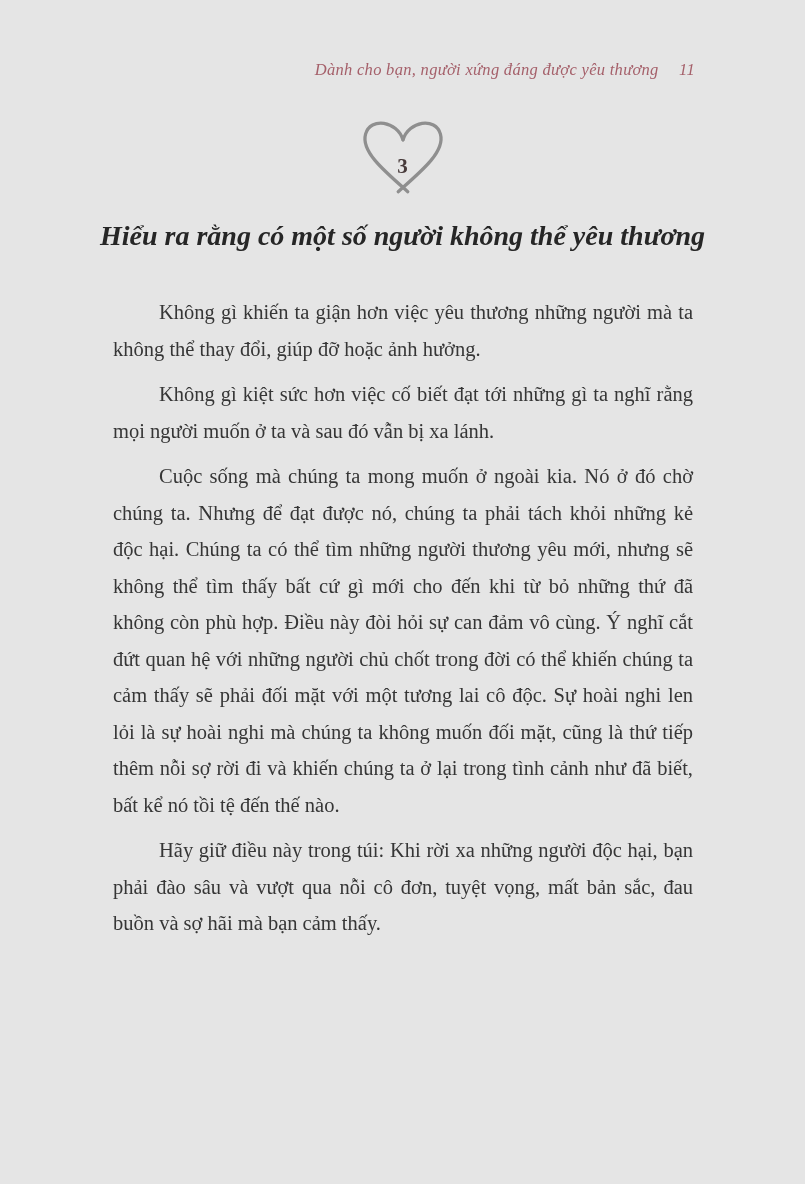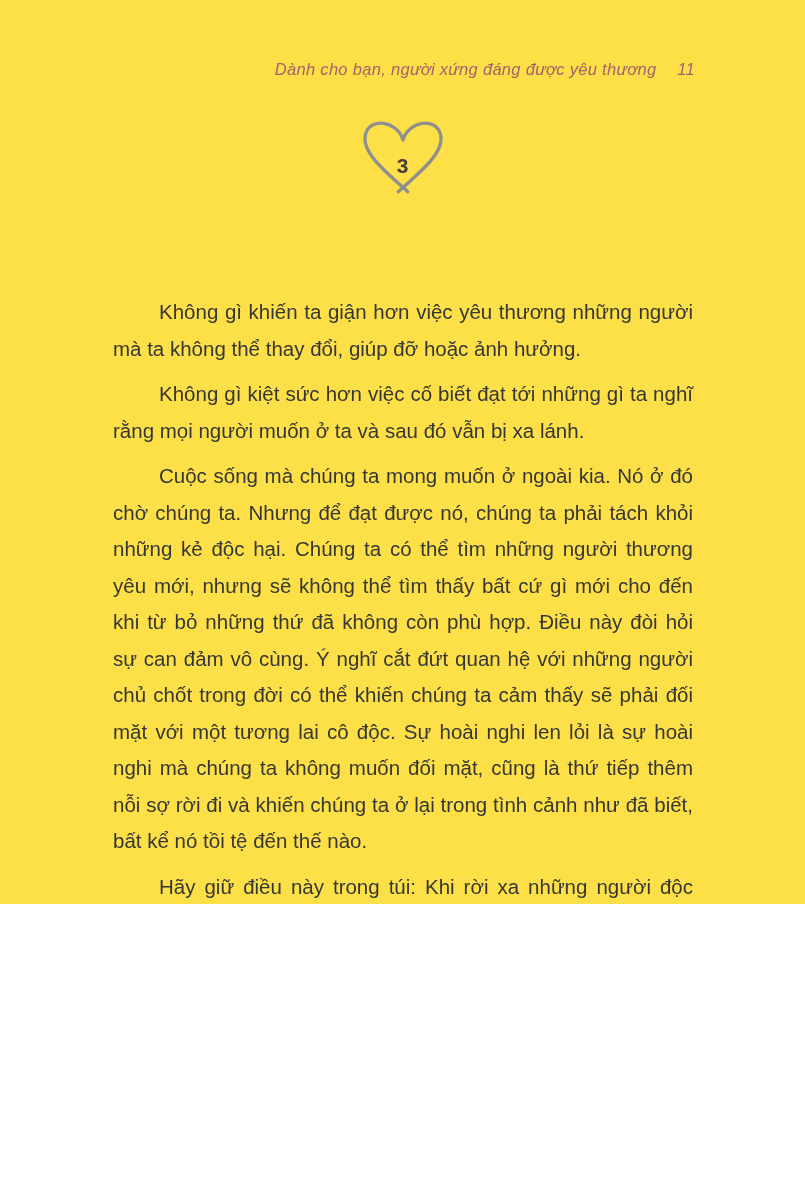--- a/index.html
+++ b/index.html
@@ -1,23 +1,23 @@
 <!DOCTYPE html>
 <html><head>
 <meta charset="utf-8">
 <style>
   * { margin: 0; padding: 0; box-sizing: border-box; }
   html, body { background: #ffffff; }
   .page {
     position: relative;
     width: 805px;
-    height: 904px;
+    height: 1184px;
     margin: 0 auto;
-    background: #fde047;
-    font-family: Liberation Sans, sans-serif;
+    background: #e5e5e5;
+    font-family: Liberation Serif, serif;
     overflow: hidden;
   }
 
   
   .running-header {
     position: absolute;
     top: 60px;
     left: 0;
     right: 110px;
     text-align: right;
@@ -101,20 +101,21 @@
   <div class="heart-wrap">
     <div class="heart">
       <svg viewBox="0 0 100 94" fill="none" xmlns="http://www.w3.org/2000/svg" aria-hidden="true">
         <path d="M50 26 C 44 6, 16 2, 11 20 C 6 38, 30 58, 55 80" stroke="#8f8f8f" stroke-width="3.4" fill="none" stroke-linecap="round"></path>
         <path d="M50 26 C 56 6, 84 2, 89 20 C 94 38, 70 58, 45 80" stroke="#8f8f8f" stroke-width="3.4" fill="none" stroke-linecap="round"></path>
       </svg>
       <div class="chapter-number">3</div>
     </div>
   </div>
 
+  <div class="chapter-title">Hiểu ra rằng có một số người không thể yêu thương</div>
 
   <div class="body-text">
     <p>Không gì khiến ta giận hơn việc yêu thương những người mà ta không thể thay đổi, giúp đỡ hoặc ảnh hưởng.</p>
     <p>Không gì kiệt sức hơn việc cố biết đạt tới những gì ta nghĩ rằng mọi người muốn ở ta và sau đó vẫn bị xa lánh.</p>
     <p>Cuộc sống mà chúng ta mong muốn ở ngoài kia. Nó ở đó chờ chúng ta. Nhưng để đạt được nó, chúng ta phải tách khỏi những kẻ độc hại. Chúng ta có thể tìm những người thương yêu mới, nhưng sẽ không thể tìm thấy bất cứ gì mới cho đến khi từ bỏ những thứ đã không còn phù hợp. Điều này đòi hỏi sự can đảm vô cùng. Ý nghĩ cắt đứt quan hệ với những người chủ chốt trong đời có thể khiến chúng ta cảm thấy sẽ phải đối mặt với một tương lai cô độc. Sự hoài nghi len lỏi là sự hoài nghi mà chúng ta không muốn đối mặt, cũng là thứ tiếp thêm nỗi sợ rời đi và khiến chúng ta ở lại trong tình cảnh như đã biết, bất kể nó tồi tệ đến thế nào.</p>
     <p>Hãy giữ điều này trong túi: Khi rời xa những người độc hại, bạn phải đào sâu và vượt qua nỗi cô đơn, tuyệt vọng, mất bản sắc, đau buồn và sợ hãi mà bạn cảm thấy.</p>
   </div>
 
 </div>
 

